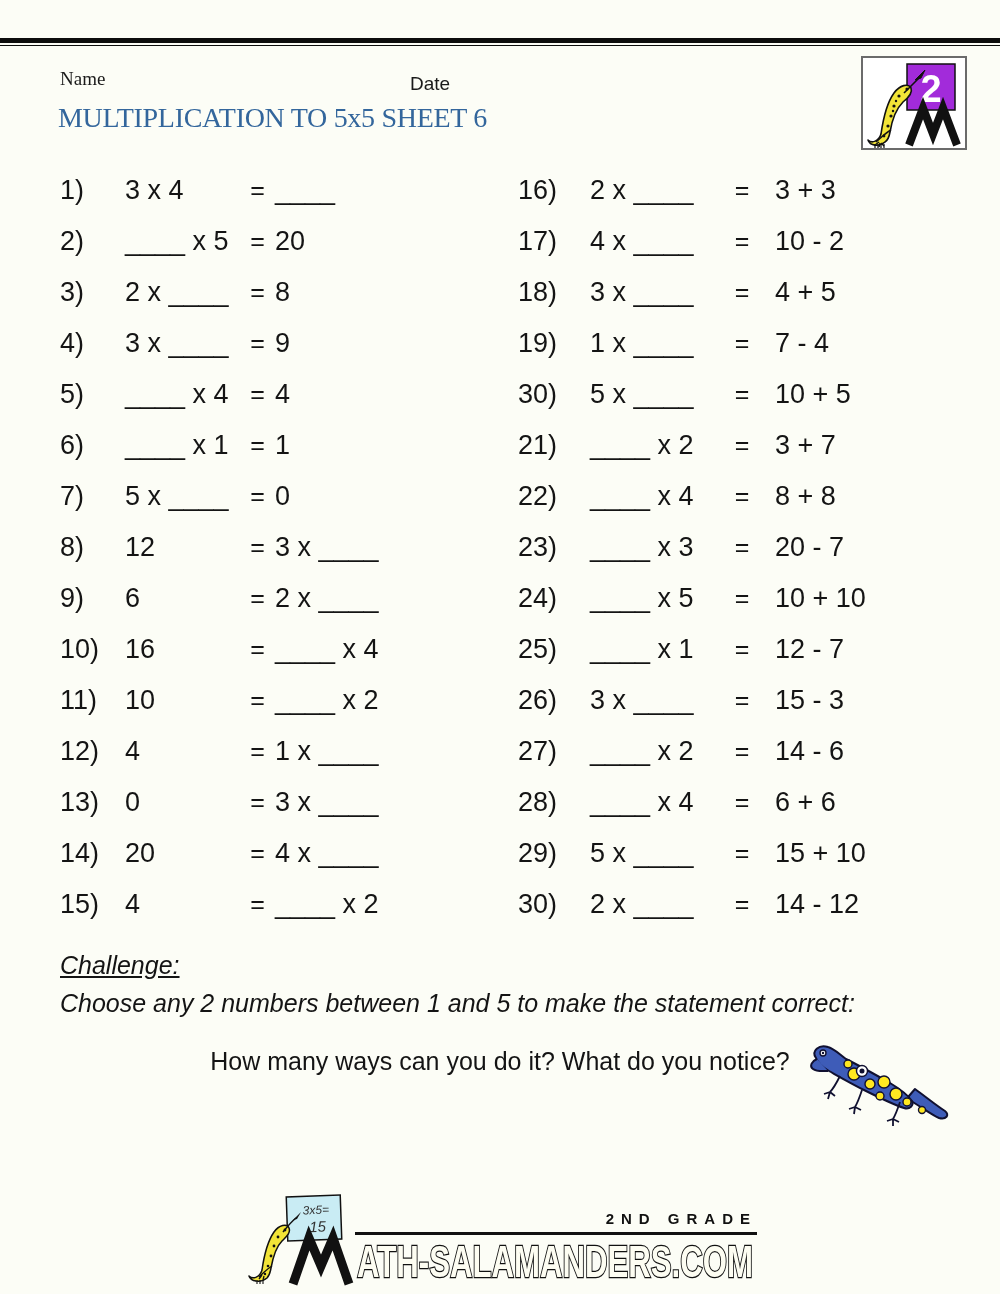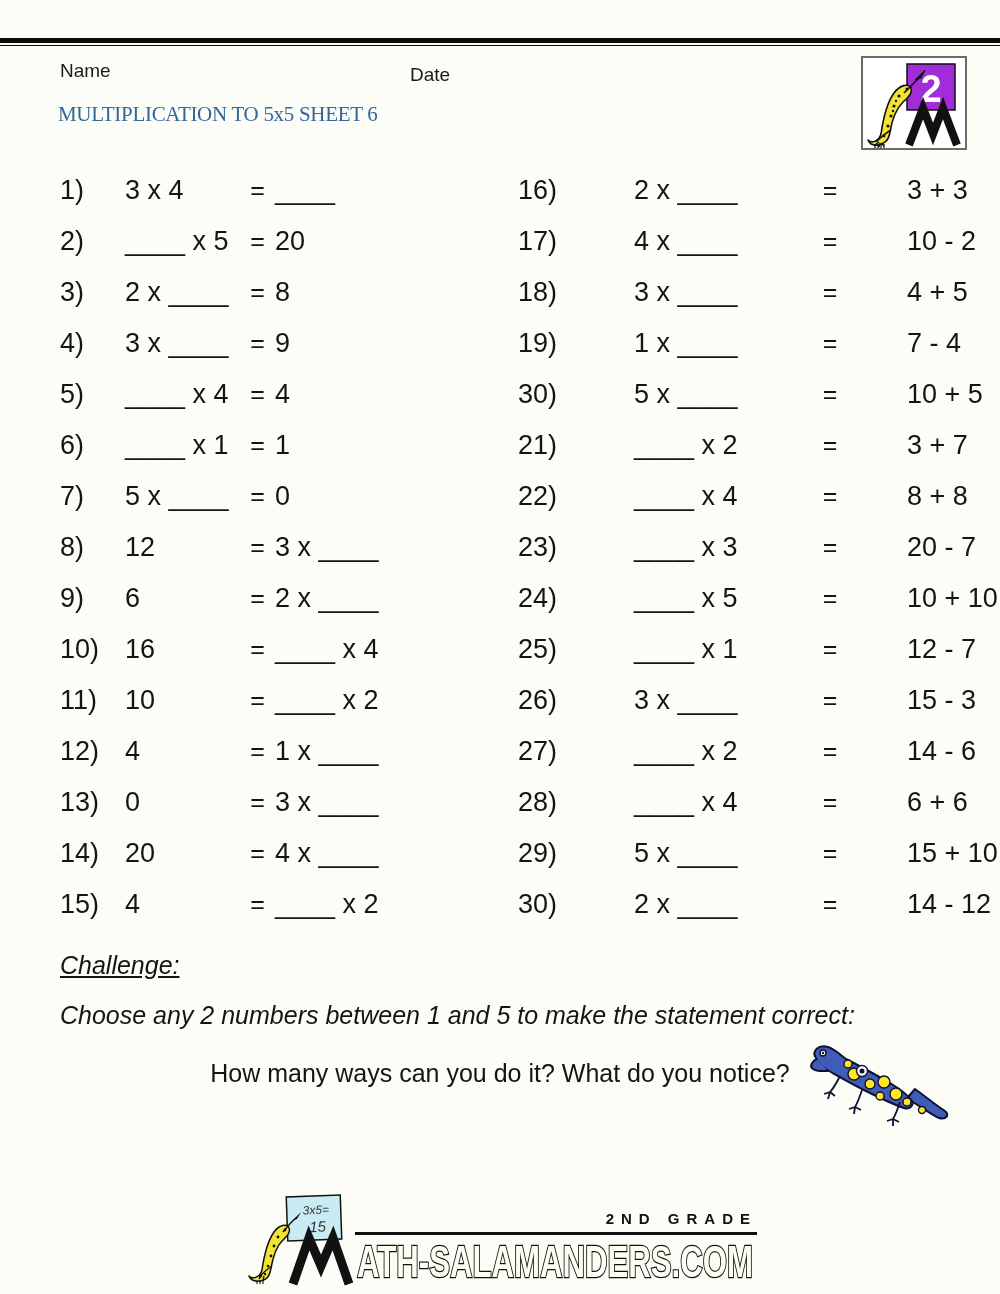--- a/index.html
+++ b/index.html
@@ -2,37 +2,37 @@
 <html><head>
 <meta charset="utf-8">
 <style>
   html,body{margin:0;padding:0;}
   body{background:#e8e8e8;font-family:"Liberation Sans",sans-serif;}
   #page{position:relative;width:1000px;height:1294px;background:#FCFDF6;margin:0 auto;overflow:hidden;color:#161616;}
   .abs{position:absolute;}
   #topline-thick{left:0;top:38px;width:1000px;height:5px;background:#0d0d0d;}
   #topline-thin{left:0;top:45px;width:1000px;height:1px;background:#0d0d0d;}
   .field-label{font-size:19px;color:#1a1a1a;}
-  #name-label{left:60px;top:60px;}
-  #date-label{left:410px;top:64px;}
+  #name-label{left:60px;top:68px;font-family:Liberation Serif, serif;}
+  #date-label{left:410px;top:73px;}
   #header-logo{left:861px;top:56px;width:106px;height:94px;background:#ffffff;border:2px solid #6b6b6b;box-sizing:border-box;}
-  #page-title{left:58px;top:102px;font-family:"Liberation Serif",serif;font-size:21px;font-weight:400;color:#33669C;letter-spacing:-0.3px;white-space:nowrap;}
+  #page-title{left:58px;top:102px;font-family:"Liberation Serif",serif;font-size:28px;font-weight:400;color:#33669C;letter-spacing:-0.3px;white-space:nowrap;}
   .pcol{position:absolute;top:165px;}
   #col-left{left:60px;width:432px;}
   #col-right{left:518px;width:448px;}
   .prow{display:grid;height:51px;align-items:center;font-size:27px;color:#141414;white-space:nowrap;}
   #col-left .prow{grid-template-columns:65px 115px 35px auto;}
-  #col-right .prow{grid-template-columns:72px 132px 40px auto;gap:44px;}
+  #col-right .prow{grid-template-columns:72px 132px 40px auto;}
   .pnum{text-align:left;}
   .plhs{}
   #col-right .plhs{text-align:left;}
   .peq{text-align:center;font-size:25px;}
   #col-right .prhs{padding-left:13px;}
   #challenge{left:60px;top:948px;width:880px;font-size:25px;line-height:34px;color:#141414;}
-  .ch-heading{font-style:italic;text-decoration:underline;margin-bottom:16px;}
+  .ch-heading{font-style:italic;text-decoration:underline;margin-bottom:4px;}
   .ch-line1{font-style:italic;margin-bottom:24px;}
   .ch-statement{font-style:italic;margin-bottom:9px;}
   .ch-question{font-style:normal;text-align:center;}
   #challenge-salamander{left:804px;top:1038px;}
   #footer{left:0;top:1192px;width:1000px;display:flex;justify-content:center;align-items:flex-end;}
   .f-right{display:flex;flex-direction:column;justify-content:flex-end;margin-left:-6px;}
   .f-grade{text-align:right;font-weight:bold;font-size:15px;letter-spacing:7px;color:#111;border-bottom:3px solid #111;padding-bottom:5px;margin-bottom:1px;white-space:nowrap;}
   svg text{font-family:"Liberation Sans",sans-serif;}
 </style>
 </head>

